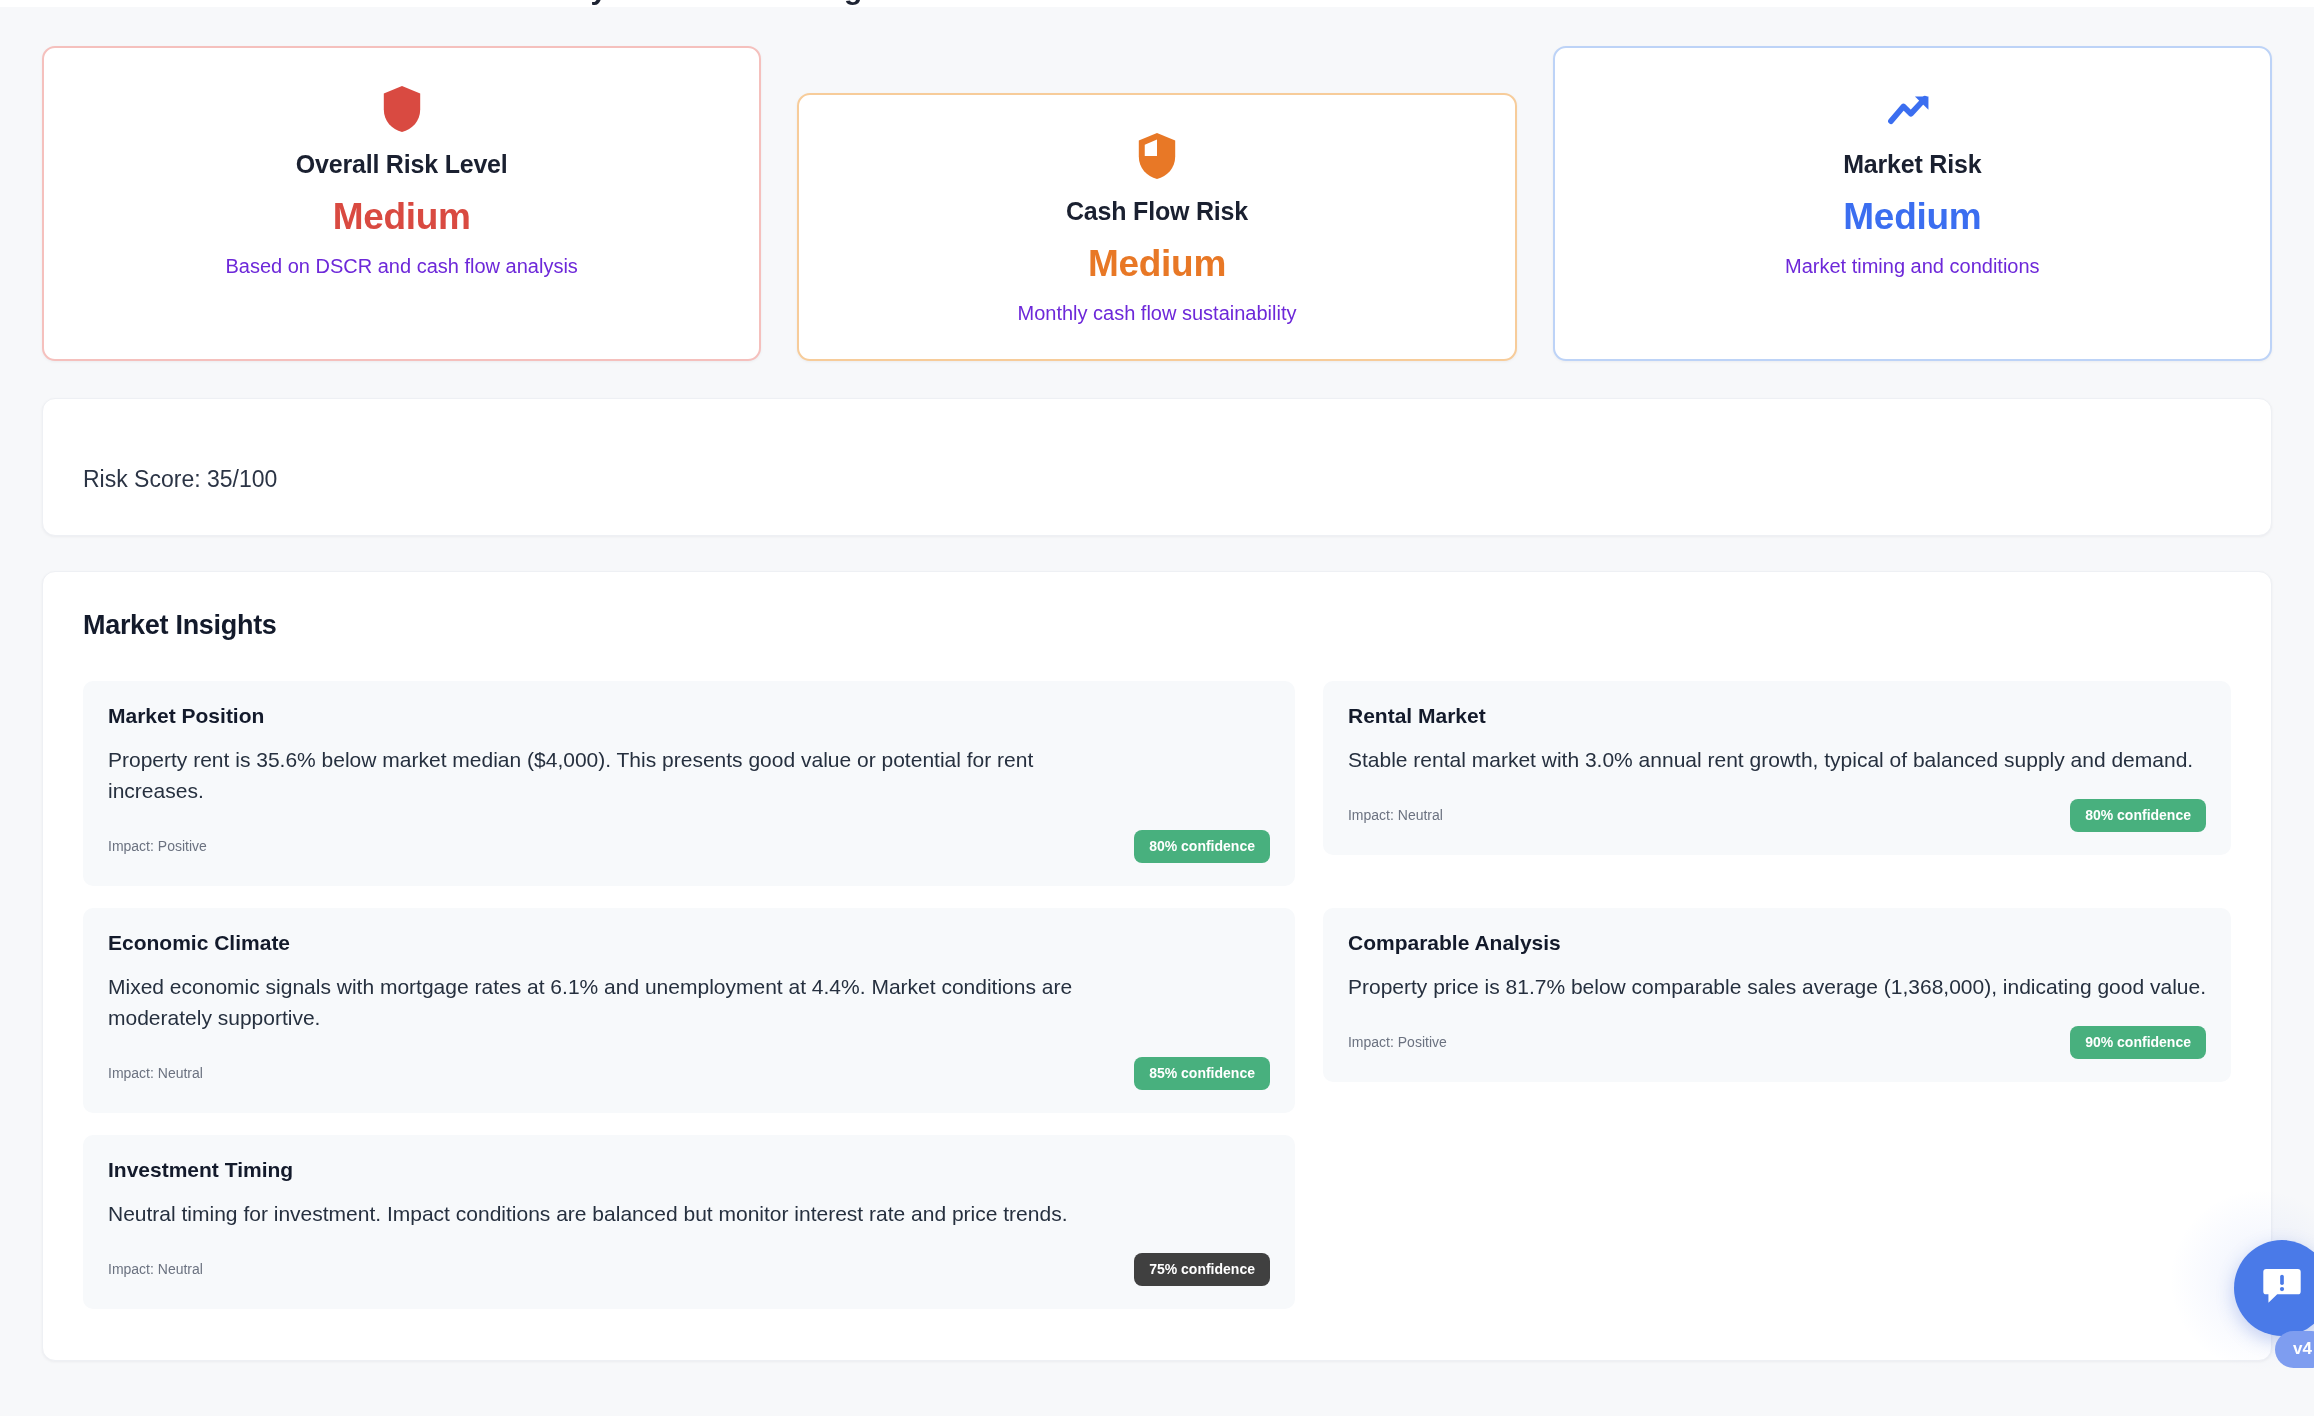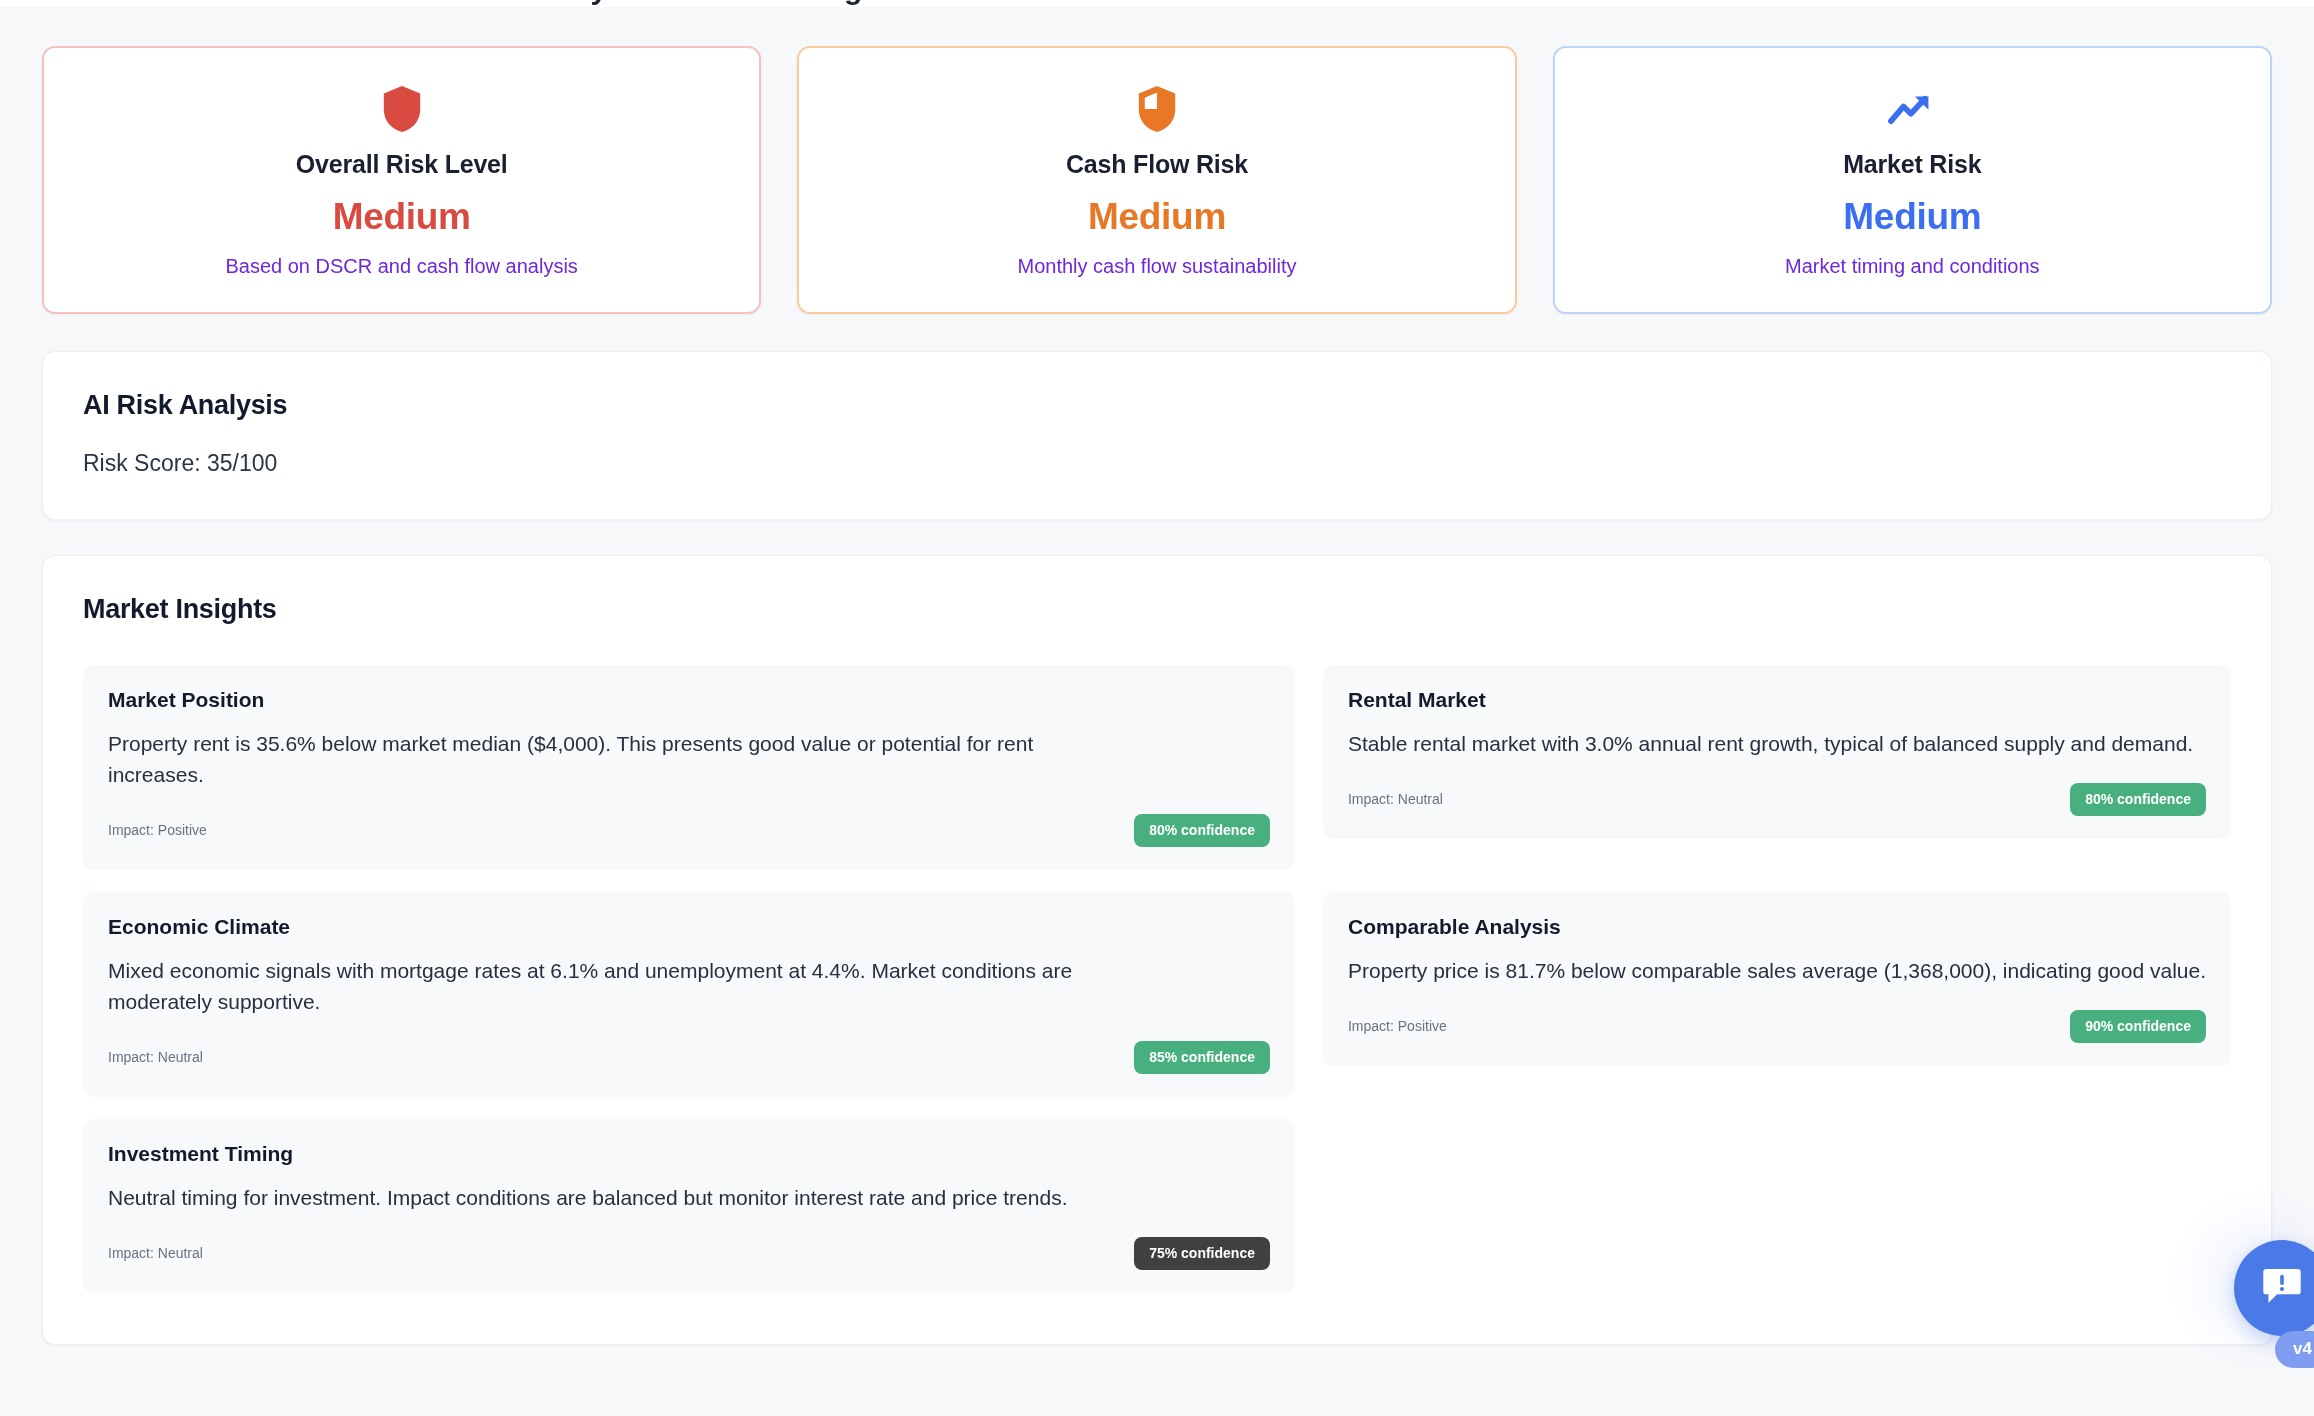--- a/index.html
+++ b/index.html
@@ -53,21 +53,21 @@
 
   .risk-card {
     flex: 1 1 0;
     background: #ffffff;
     border-radius: 13px;
     padding: 36px 24px 34px;
     text-align: center;
     box-shadow: 0 1px 3px rgba(16, 24, 40, 0.05);
   }
   .risk-card.tone-red    { border: 2px solid #f5c0bd; }
-  .risk-card.tone-orange { border: 2px solid #f7cc9a; }
+  .risk-card.tone-orange { border: 2px solid #f7cc9a; margin-top: 47px; }
   .risk-card.tone-blue   { border: 2px solid #bdd3f7; }
 
   .risk-icon {
     height: 50px;
     display: flex;
     align-items: center;
     justify-content: center;
     margin-bottom: 16px;
   }
   .risk-icon svg { display: block; }
@@ -265,21 +265,20 @@
         </svg>
       </div>
       <div class="risk-title">Market Risk</div>
       <div class="risk-value">Medium</div>
       <div class="risk-desc">Market timing and conditions</div>
     </div>
 
   </div>
 
   <div class="panel ai-panel">
-    <div class="panel-title">AI Risk Analysis</div>
     <div class="risk-score">Risk Score: 35/100</div>
   </div>
 
   <div class="panel insights-panel">
     <div class="panel-title">Market Insights</div>
 
     <div class="insights-grid">
 
       <div class="insight-card" style="grid-column:1;grid-row:1;">
         <div class="insight-title">Market Position</div>

